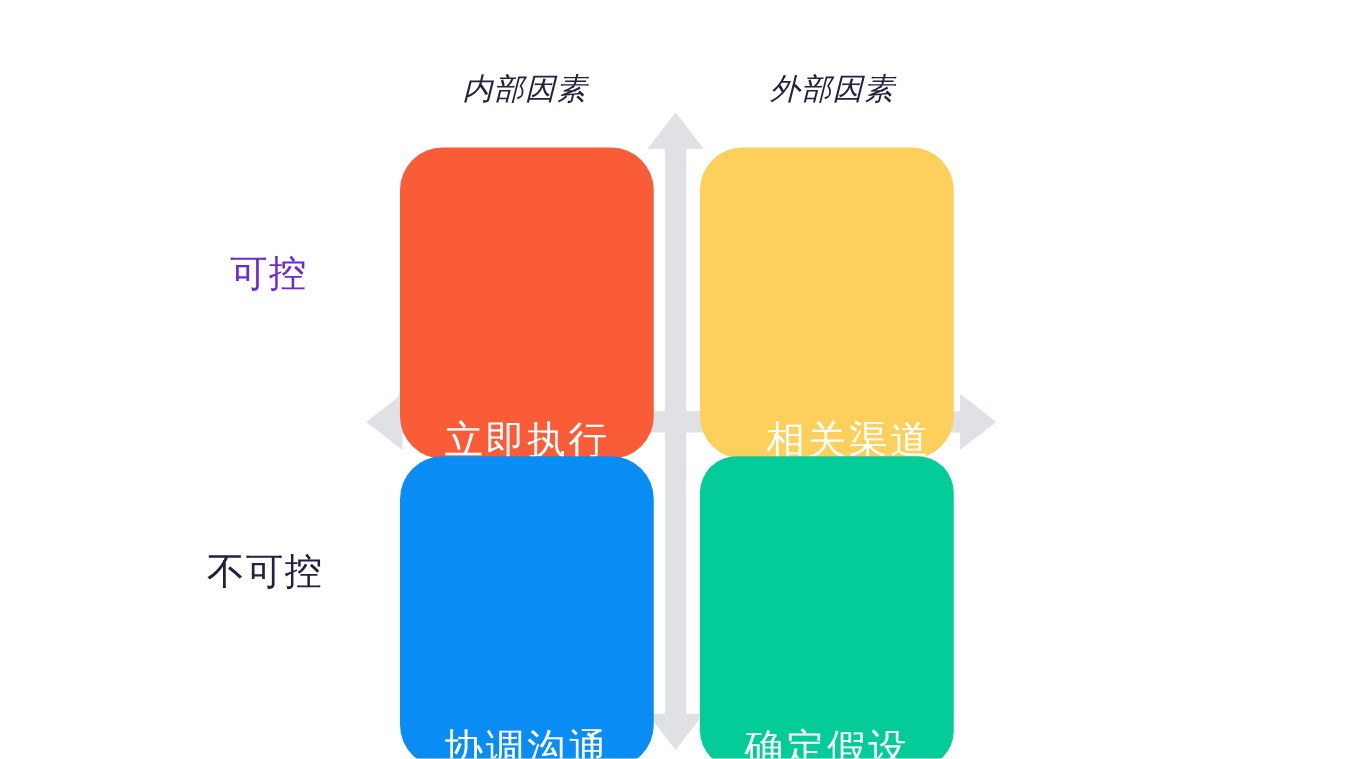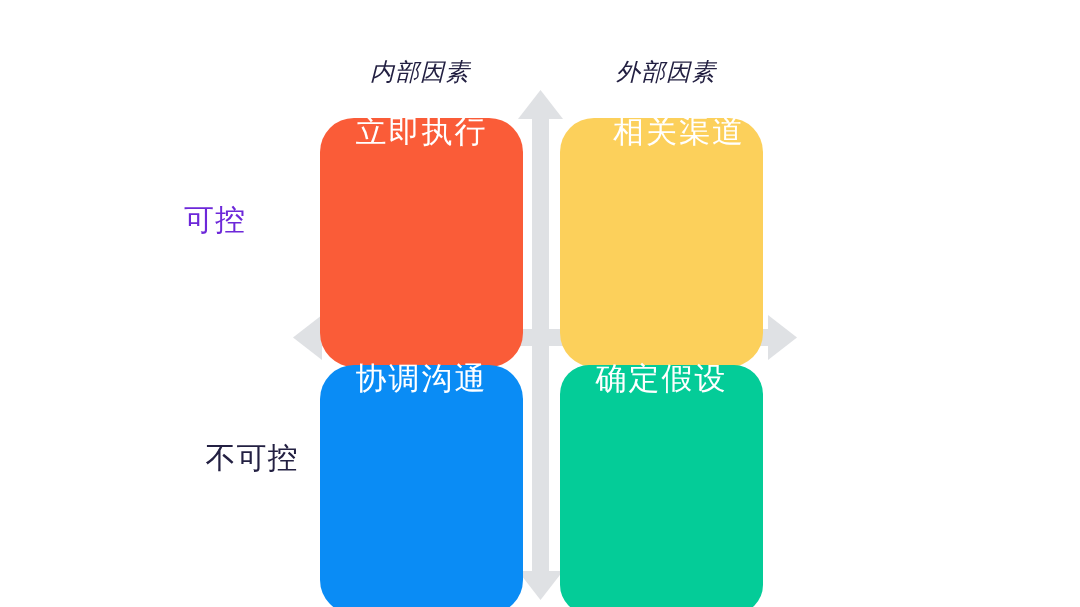--- a/index.html
+++ b/index.html
@@ -29,24 +29,23 @@
     pointer-events: none;
   }
 
   
   .quad {
     position: absolute;
     width: 203px;
     height: 249px;
     border-radius: 34px;
     display: flex;
-    align-items: flex-start;
+    align-items: flex-end;
     justify-content: center;
     box-sizing: border-box;
-    font-family: Liberation Mono, monospace;
   }
   .quad-label {
     color: #ffffff;
     font-size: 31px;
     letter-spacing: 2px;
     line-height: 1;
     font-weight: 400;
     white-space: nowrap;
   }
 
@@ -98,21 +97,21 @@
       <rect x="532" y="113" width="17" height="464"></rect>
       <polygon points="540.5,90 518,119 563,119"></polygon>
       <polygon points="540.5,600 518,571 563,571"></polygon>
     </g>
   </svg>
 
   <div class="col-head col-head-internal" style="color: rgb(35, 32, 66);">内部因素</div>
   <div class="col-head col-head-external" style="color: rgb(35, 32, 66);">外部因素</div>
 
   <div class="row-head row-head-controllable" style="color: #6d28d9; text-align: center;">可控</div>
-  <div class="row-head row-head-uncontrollable" style="color: rgb(35, 32, 66); margin-left: 40px;">不可控</div>
+  <div class="row-head row-head-uncontrollable" style="color: rgb(35, 32, 66);">不可控</div>
 
   <div class="quad quad-tl" style="background: rgb(250, 92, 56);">
     <span class="quad-label" style="color: rgb(255, 255, 255);">立即执行</span>
   </div>
 
   <div class="quad quad-tr" style="background: rgb(252, 208, 91);">
     <span class="quad-label" style="color: rgb(255, 255, 255);">相关渠道</span>
   </div>
 
   <div class="quad quad-bl" style="background: rgb(10, 140, 245);">

